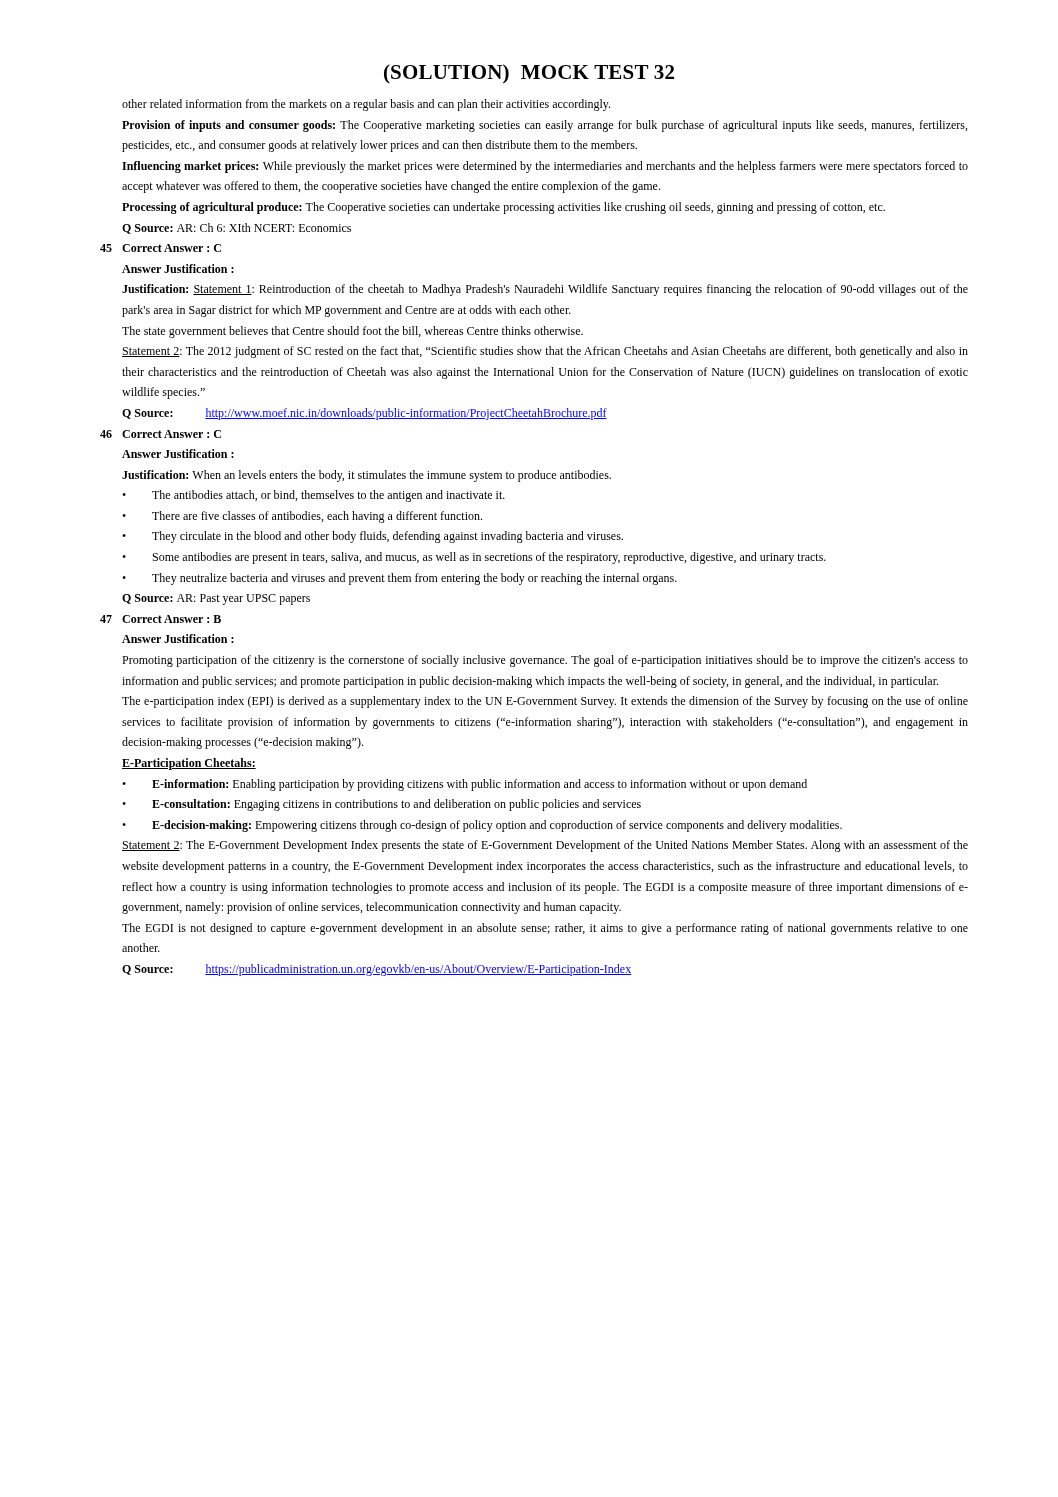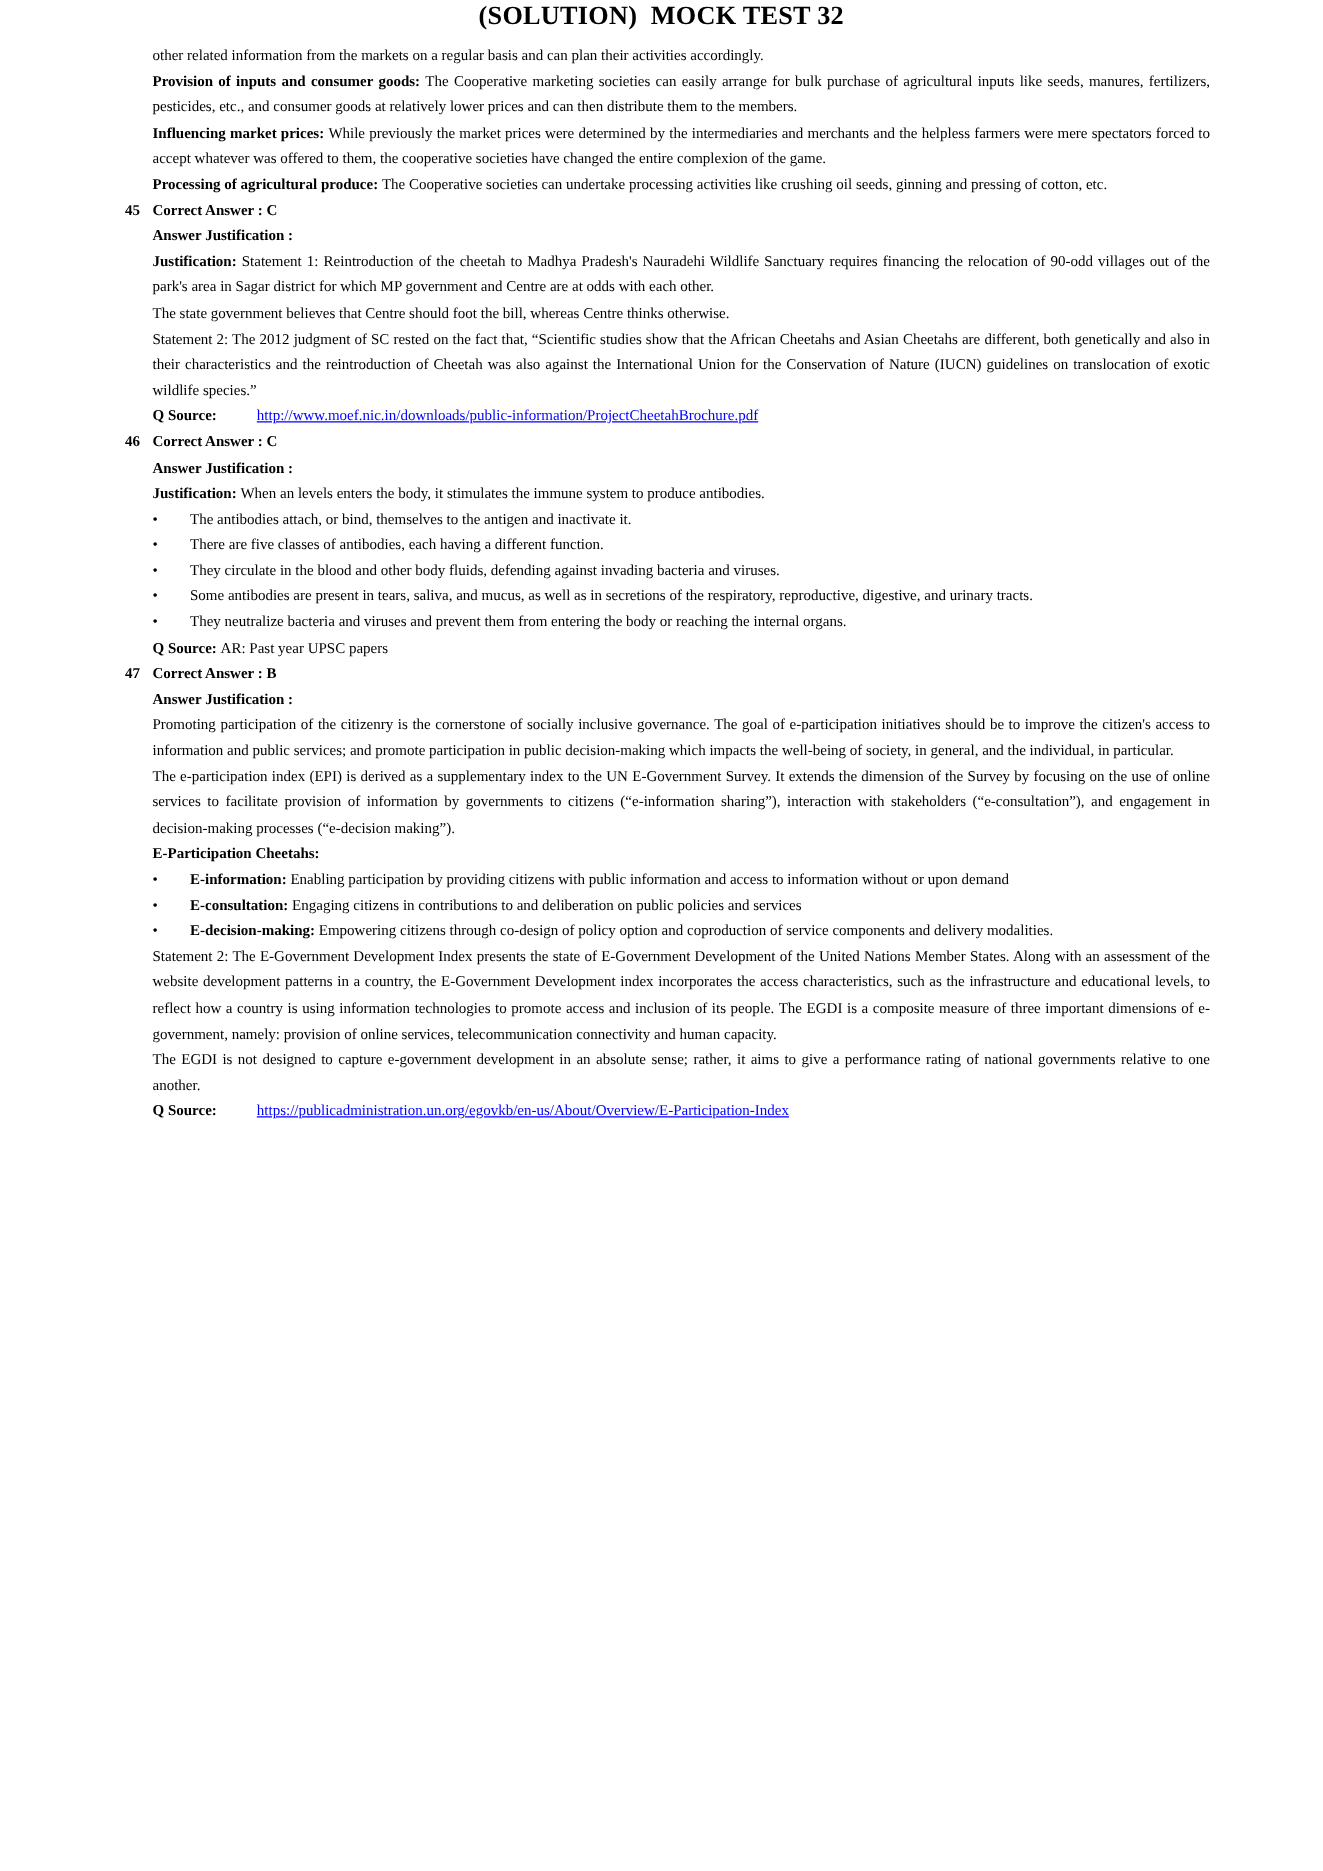--- a/index.html
+++ b/index.html
@@ -9,34 +9,35 @@
     background: #ffffff;
     color: #000000;
     font-family: "Liberation Serif", serif;
     -webkit-font-smoothing: antialiased;
   }
   .doc { padding: 0 90px 40px 90px; }
   .title {
     text-align: center;
     font-weight: bold;
     font-size: 21px;
+    padding-top: 60px;
     margin-bottom: 9px;
     white-space: pre;
     letter-spacing: 0.2px;
   }
   .block { font-size: 12px; line-height: 20.6px; }
   .block.para { margin-left: 32px; text-align: justify; }
   .block.numbered { display: flex; }
   .block.numbered .num { width: 32px; flex: none; font-weight: bold; text-align: center; }
   .block.numbered .content { flex: 1; text-align: justify; }
   .block.bullet { display: flex; margin-left: 32px; }
   .block.bullet .glyph { width: 30px; flex: none; }
   .block.bullet .content { flex: 1; text-align: justify; }
   .run.b { font-weight: bold; }
-  .run.u { }
+  .run.u { text-decoration: underline; }
   a.run.link {
     color: var(--link-color, #0000FF);
     cursor: pointer;
     margin-left: 29px;
   }
 </style>
 </head>
 <body style="background: rgb(255, 255, 255); color: rgb(0, 0, 0);">
 
 <div class="doc">
@@ -46,20 +47,23 @@
         <div class="content"><span class="run">other related information from the markets on a regular basis and can plan their activities accordingly.</span></div>
       </div>
       <div class="block para">
         <div class="content"><span class="run b">Provision of inputs and consumer goods: </span><span class="run">The Cooperative marketing societies can easily arrange for bulk purchase of agricultural inputs like seeds, manures, fertilizers, pesticides, etc., and consumer goods at relatively lower prices and can then distribute them to the members.</span></div>
       </div>
       <div class="block para">
         <div class="content"><span class="run b">Influencing market prices: </span><span class="run">While previously the market prices were determined by the intermediaries and merchants and the helpless farmers were mere spectators forced to accept whatever was offered to them, the cooperative societies have changed the entire complexion of the game.</span></div>
       </div>
       <div class="block para">
         <div class="content"><span class="run b">Processing of agricultural produce: </span><span class="run">The Cooperative societies can undertake processing activities like crushing oil seeds, ginning and pressing of cotton, etc.</span></div>
+      </div>
+      <div class="block para">
+        <div class="content"><span class="run b">Q Source: </span><span class="run">AR: Ch 6: XIth NCERT: Economics</span></div>
       </div>
       <div class="block numbered">
         <span class="num">45</span>
         <div class="content"><span class="run b">Correct Answer : C</span></div>
       </div>
       <div class="block para">
         <div class="content"><span class="run b">Answer Justification :</span></div>
       </div>
       <div class="block para">
         <div class="content"><span class="run b">Justification: </span><span class="run u">Statement 1</span><span class="run">: Reintroduction of the cheetah to Madhya Pradesh's Nauradehi Wildlife Sanctuary requires financing the relocation of 90-odd villages out of the park's area in Sagar district for which MP government and Centre are at odds with each other.</span></div>

